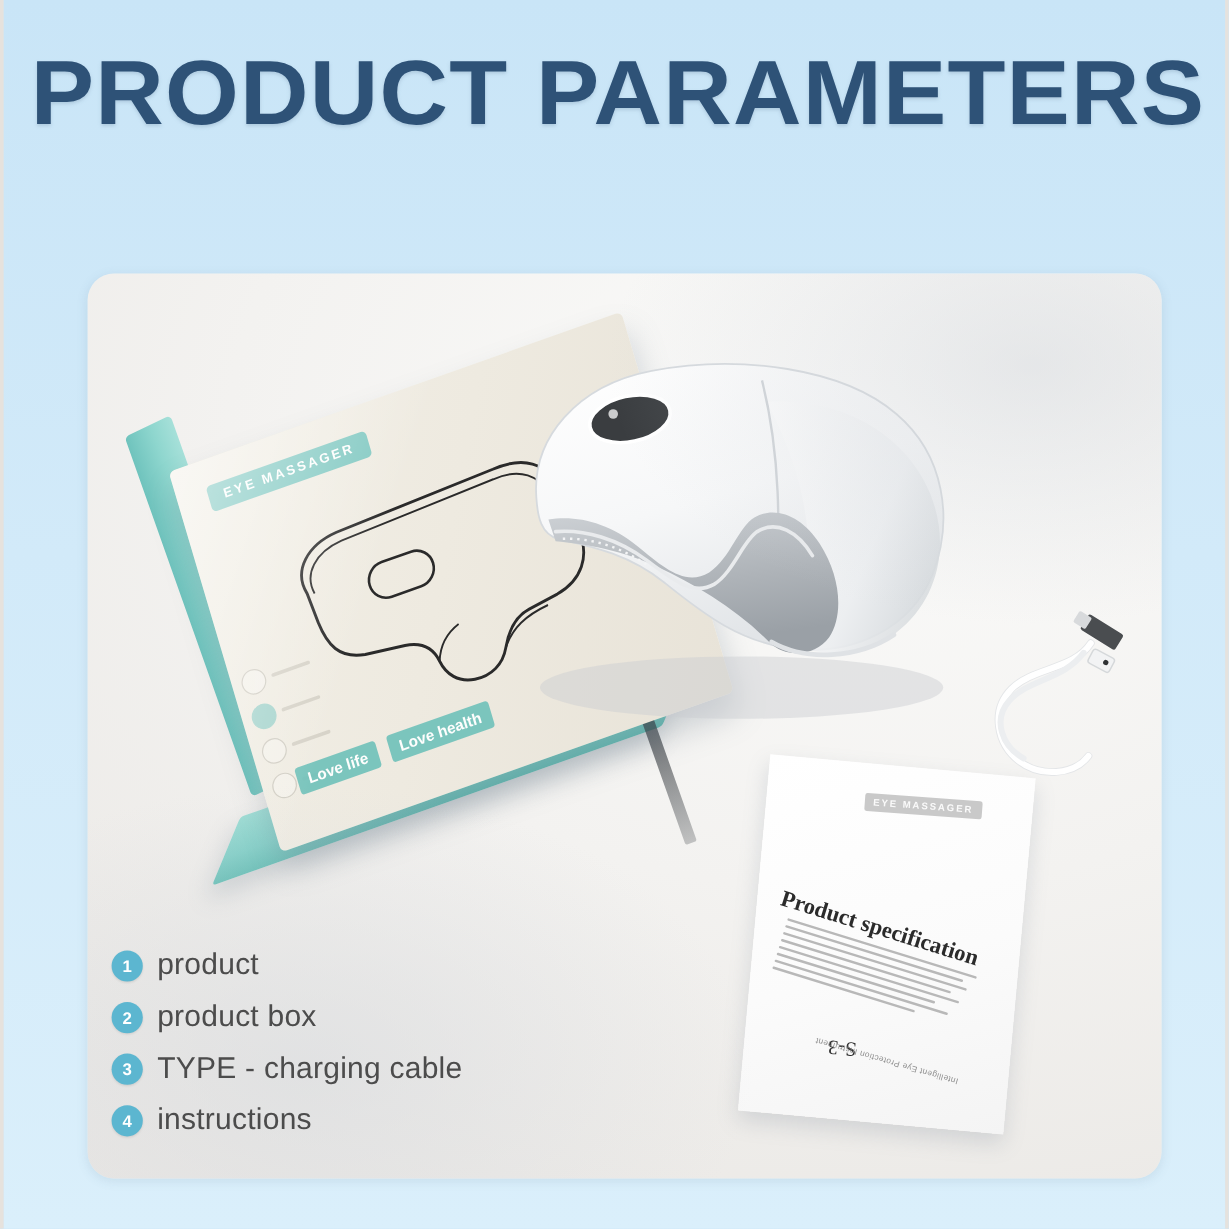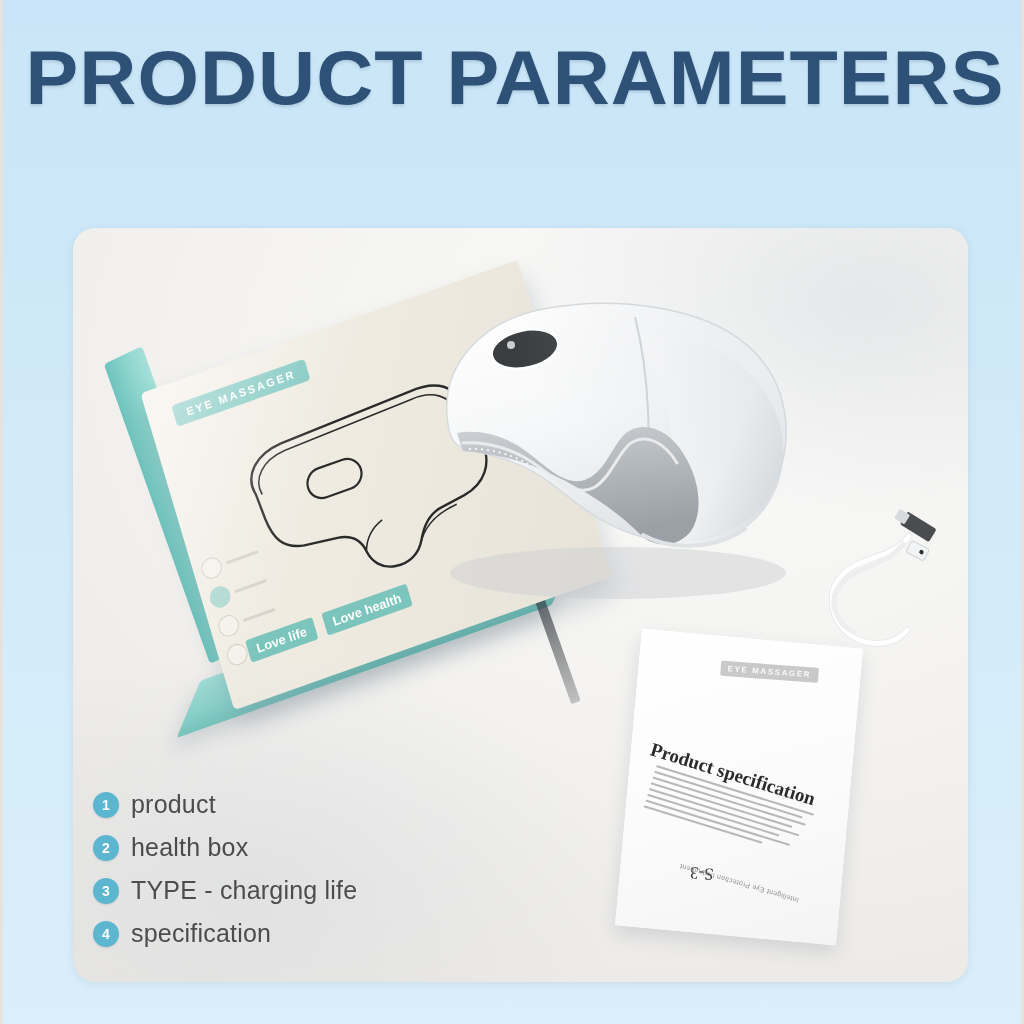--- a/index.html
+++ b/index.html
@@ -351,25 +351,25 @@
 
   </div>
 
   <div class="legend">
     <div class="lrow">
       <div class="lnum">1</div>
       <div class="ltext">product</div>
     </div>
     <div class="lrow">
       <div class="lnum">2</div>
-      <div class="ltext">health box</div>
+      <div class="ltext">product box</div>
     </div>
     <div class="lrow">
       <div class="lnum">3</div>
-      <div class="ltext">TYPE - charging life</div>
+      <div class="ltext">TYPE - charging cable</div>
     </div>
     <div class="lrow">
       <div class="lnum">4</div>
-      <div class="ltext">specification</div>
+      <div class="ltext">instructions</div>
     </div>
   </div>
 
 </div>
 
 </body></html>

